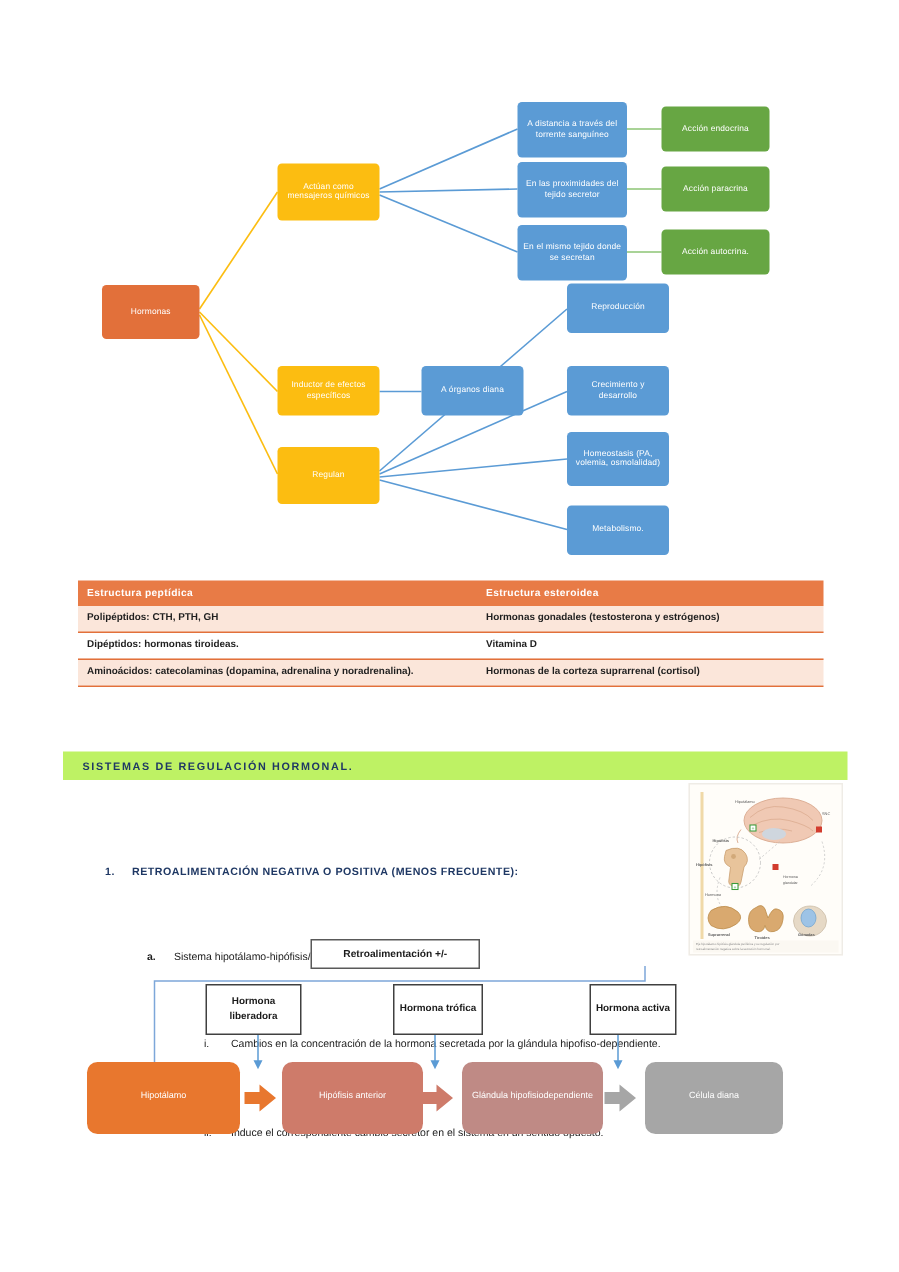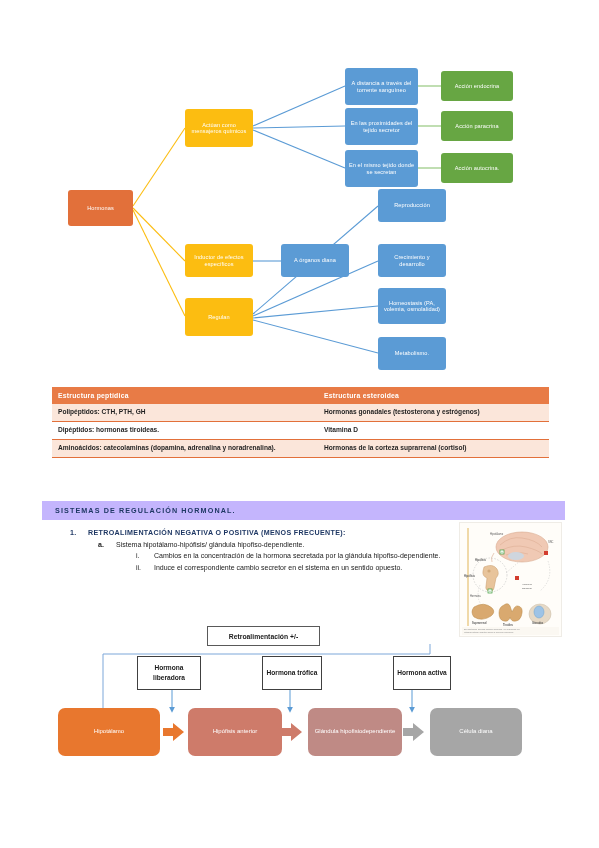--- a/index.html
+++ b/index.html
@@ -33,29 +33,29 @@
   }
   .tbl th{background:#E87B46;color:#ffffff;font-weight:600;letter-spacing:.25px;
           font-size:6.8px;border-bottom:none;padding:4px 5px 4px 6px;}
   .tbl tr.alt td{background:#FBE6DA;}
   .tbl td{background:#ffffff;color:#1f1f1f;font-weight:600;}
   .tbl tr.alt td{font-weight:600;}
   .tbl td:first-child,.tbl th:first-child{width:255px;}
 
   
   .sec-bar{position:absolute;left:42px;top:501px;width:523px;height:19px;
-           background:#c4b5fd;}
+           background:#bef264;}
   .sec-bar span{position:absolute;left:13px;top:5px;font-size:7.2px;font-weight:700;
                 letter-spacing:1.1px;color:#1f3864;}
 
   
   .ol1{position:absolute;left:70px;top:528px;width:380px;}
   .li{position:relative;font-size:7px;line-height:1.45;margin-bottom:1px;}
   .li .mk{position:absolute;left:0;top:0;}
-  .li .tx{display:block;}
+  .li .tx{display:block;margin-top:48px;}
   .lvl1{padding-left:18px;color:#1f3864;font-weight:700;letter-spacing:.35px;font-size:7.1px;}
   .lvl2{padding-left:46px;color:#1a1a1a;font-weight:400;margin-top:2px;}
   .lvl3{padding-left:84px;color:#1a1a1a;font-weight:400;margin-top:1px;}
   .lvl2 .mk{left:28px;font-weight:700;}
   .lvl3 .mk{left:66px;}
 
   
   .fig{position:absolute;left:459px;top:522px;width:101px;height:113px;
        background:#fdfbf7;border:1px solid #efece6;overflow:hidden;}
 

